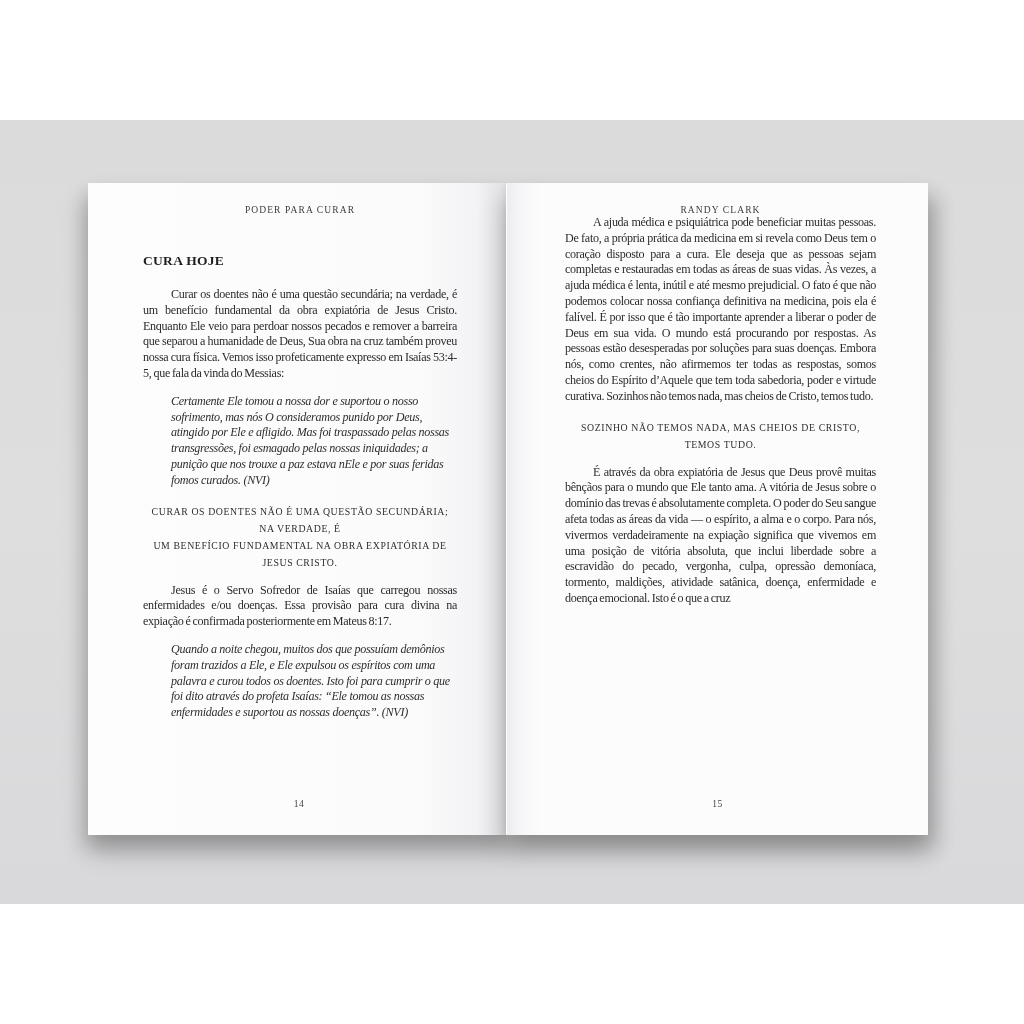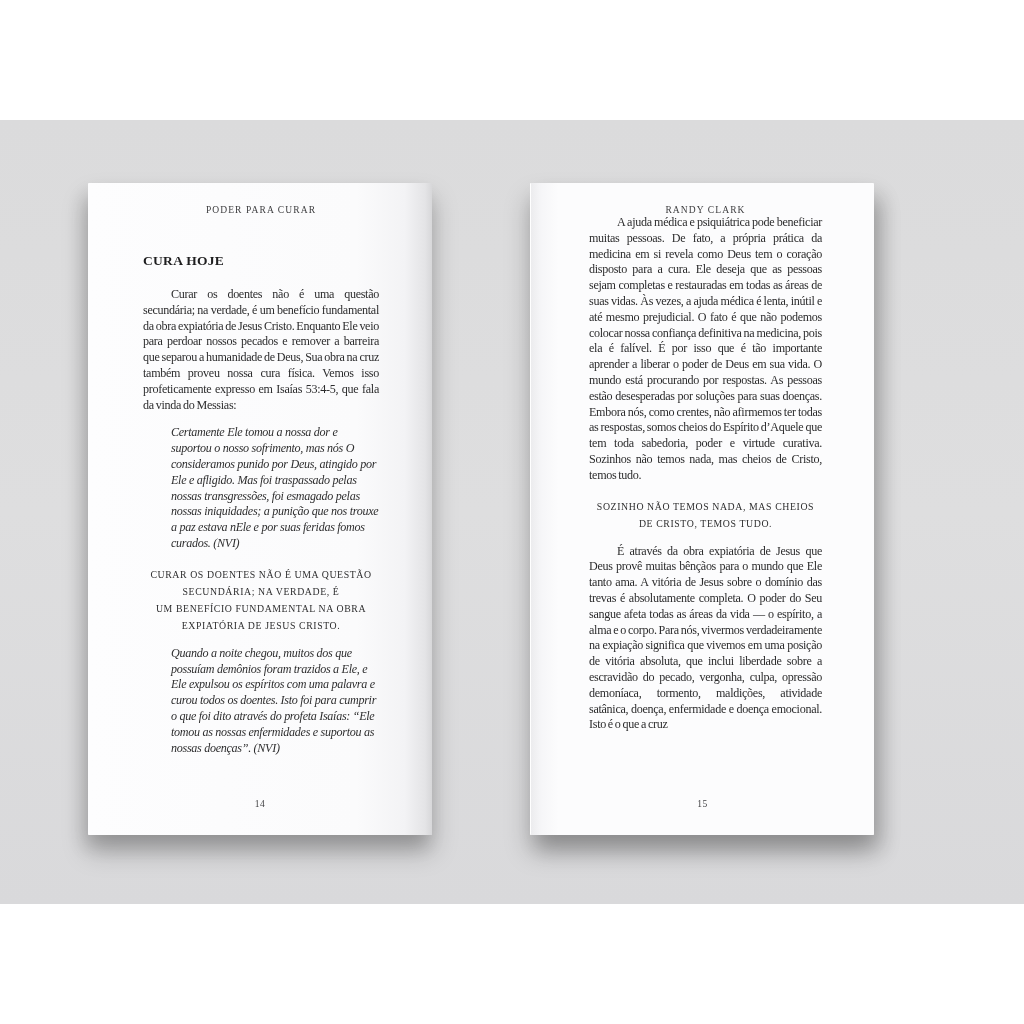--- a/index.html
+++ b/index.html
@@ -5,31 +5,31 @@
   html,body{margin:0;padding:0;}
   body{
     width:1024px;height:1024px;position:relative;background:#ffffff;overflow:hidden;
     font-family:"Liberation Serif","DejaVu Serif",serif;
   }
   .backdrop{
     position:absolute;left:0;top:120px;width:1024px;height:784px;
     background:linear-gradient(180deg,#dbdbdc 0%,#dededf 50%,#d9d9db 100%);
   }
   .page{
-    position:absolute;top:183px;width:344px;height:652px;box-sizing:border-box;
+    position:absolute;top:183px;width:422px;height:652px;box-sizing:border-box;
     overflow:hidden;border-radius:1px;
   }
   .page-left{
     left:88px;
     padding:22px 53px 0 55px;
     background:linear-gradient(to right,#fdfdfe 0%,#fbfbfc 78%,#f3f3f5 92%,#e4e4e6 98%,#d7d7d9 100%);
     box-shadow:0 16px 26px rgba(0,0,0,0.25),-4px 12px 18px rgba(0,0,0,0.12);
   }
   .page-right{
-    left:530px;
+    left:506px;
     padding:22px 52px 0 58px;
     background:linear-gradient(to right,#ececee 0%,#f6f6f8 3%,#fcfcfd 8%,#fcfcfd 100%);
     box-shadow:0 16px 26px rgba(0,0,0,0.25),8px 14px 20px rgba(0,0,0,0.16);
     border-left:1px solid #ffffff;
   }
   .running-head{
     font-size:9.5px;letter-spacing:1.1px;text-align:center;color:#3c3c3e;
     white-space:nowrap;
   }
   .section-title{
@@ -62,20 +62,21 @@
 
 <div>
 
   <section class="page page-left">
     <div class="running-head">PODER PARA CURAR</div>
     <h2 class="section-title">CURA HOJE</h2>
     <p class="body-par indent first">Curar os doentes não é uma questão secundária; na verdade, é um benefício fundamental da obra expiatória de Jesus Cristo. Enquanto Ele veio para perdoar nossos pecados e remover a barreira que separou a humanidade de Deus, Sua obra na cruz também proveu nossa cura física. Vemos isso profeticamente expresso em Isaías 53:4-5, que fala da vinda do Messias:</p>
     <div class="block-quote">Certamente Ele tomou a nossa dor e suportou o nosso sofrimento, mas nós O consideramos punido por Deus, atingido por Ele e afligido. Mas foi traspassado pelas nossas transgressões, foi esmagado pelas nossas iniquidades; a punição que nos trouxe a paz estava nEle e por suas feridas fomos curados. (NVI)</div>
     <div class="pull-quote">CURAR OS DOENTES NÃO É UMA QUESTÃO SECUNDÁRIA; NA VERDADE, É
 UM BENEFÍCIO FUNDAMENTAL NA OBRA EXPIATÓRIA DE JESUS CRISTO.</div>
+    <p class="body-par indent">Jesus é o Servo Sofredor de Isaías que carregou nossas enfermidades e/ou doenças. Essa provisão para cura divina na expiação é confirmada posteriormente em Mateus 8:17.</p>
     <div class="block-quote">Quando a noite chegou, muitos dos que possuíam demônios foram trazidos a Ele, e Ele expulsou os espíritos com uma palavra e curou todos os doentes. Isto foi para cumprir o que foi dito através do profeta Isaías: “Ele tomou as nossas enfermidades e suportou as nossas doenças”. (NVI)</div>
     <div class="page-number">14</div>
   </section>
 
   <section class="page page-right">
     <div class="running-head">RANDY CLARK</div>
     <p class="body-par indent" style="margin-top:0;">A ajuda médica e psiquiátrica pode beneficiar muitas pessoas. De fato, a própria prática da medicina em si revela como Deus tem o coração disposto para a cura. Ele deseja que as pessoas sejam completas e restauradas em todas as áreas de suas vidas. Às vezes, a ajuda médica é lenta, inútil e até mesmo prejudicial. O fato é que não podemos colocar nossa confiança definitiva na medicina, pois ela é falível. É por isso que é tão importante aprender a liberar o poder de Deus em sua vida. O mundo está procurando por respostas. As pessoas estão desesperadas por soluções para suas doenças. Embora nós, como crentes, não afirmemos ter todas as respostas, somos cheios do Espírito d’Aquele que tem toda sabedoria, poder e virtude curativa. Sozinhos não temos nada, mas cheios de Cristo, temos tudo.</p>
     <div class="pull-quote">SOZINHO NÃO TEMOS NADA, MAS CHEIOS DE CRISTO, TEMOS TUDO.</div>
     <p class="body-par indent">É através da obra expiatória de Jesus que Deus provê muitas bênçãos para o mundo que Ele tanto ama. A vitória de Jesus sobre o domínio das trevas é absolutamente completa. O poder do Seu sangue afeta todas as áreas da vida — o espírito, a alma e o corpo. Para nós, vivermos verdadeiramente na expiação significa que vivemos em uma posição de vitória absoluta, que inclui liberdade sobre a escravidão do pecado, vergonha, culpa, opressão demoníaca, tormento, maldições, atividade satânica, doença, enfermidade e doença emocional. Isto é o que a cruz</p>
     <div class="page-number">15</div>

